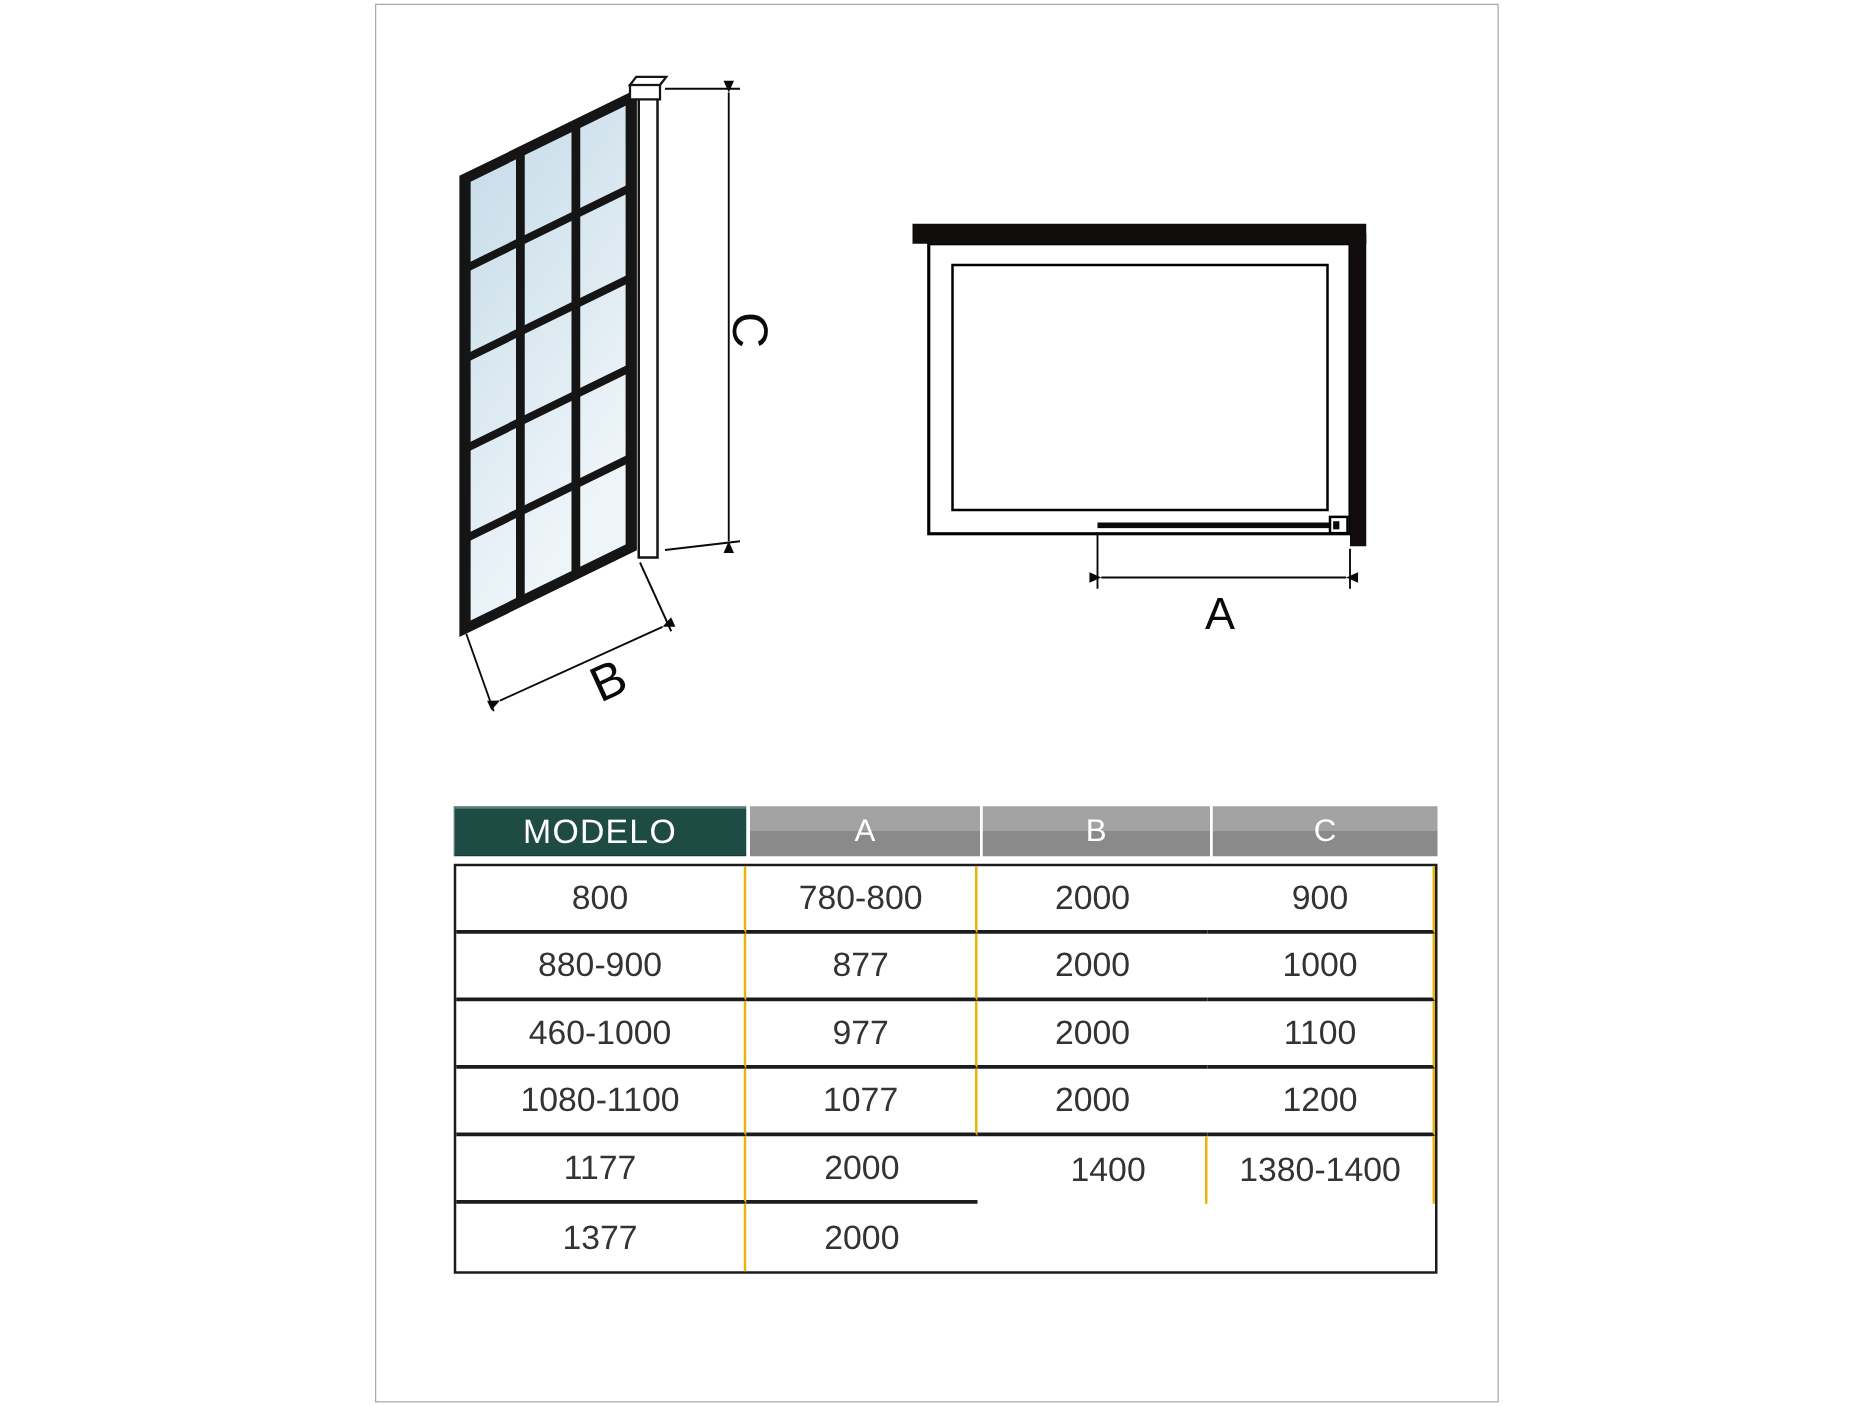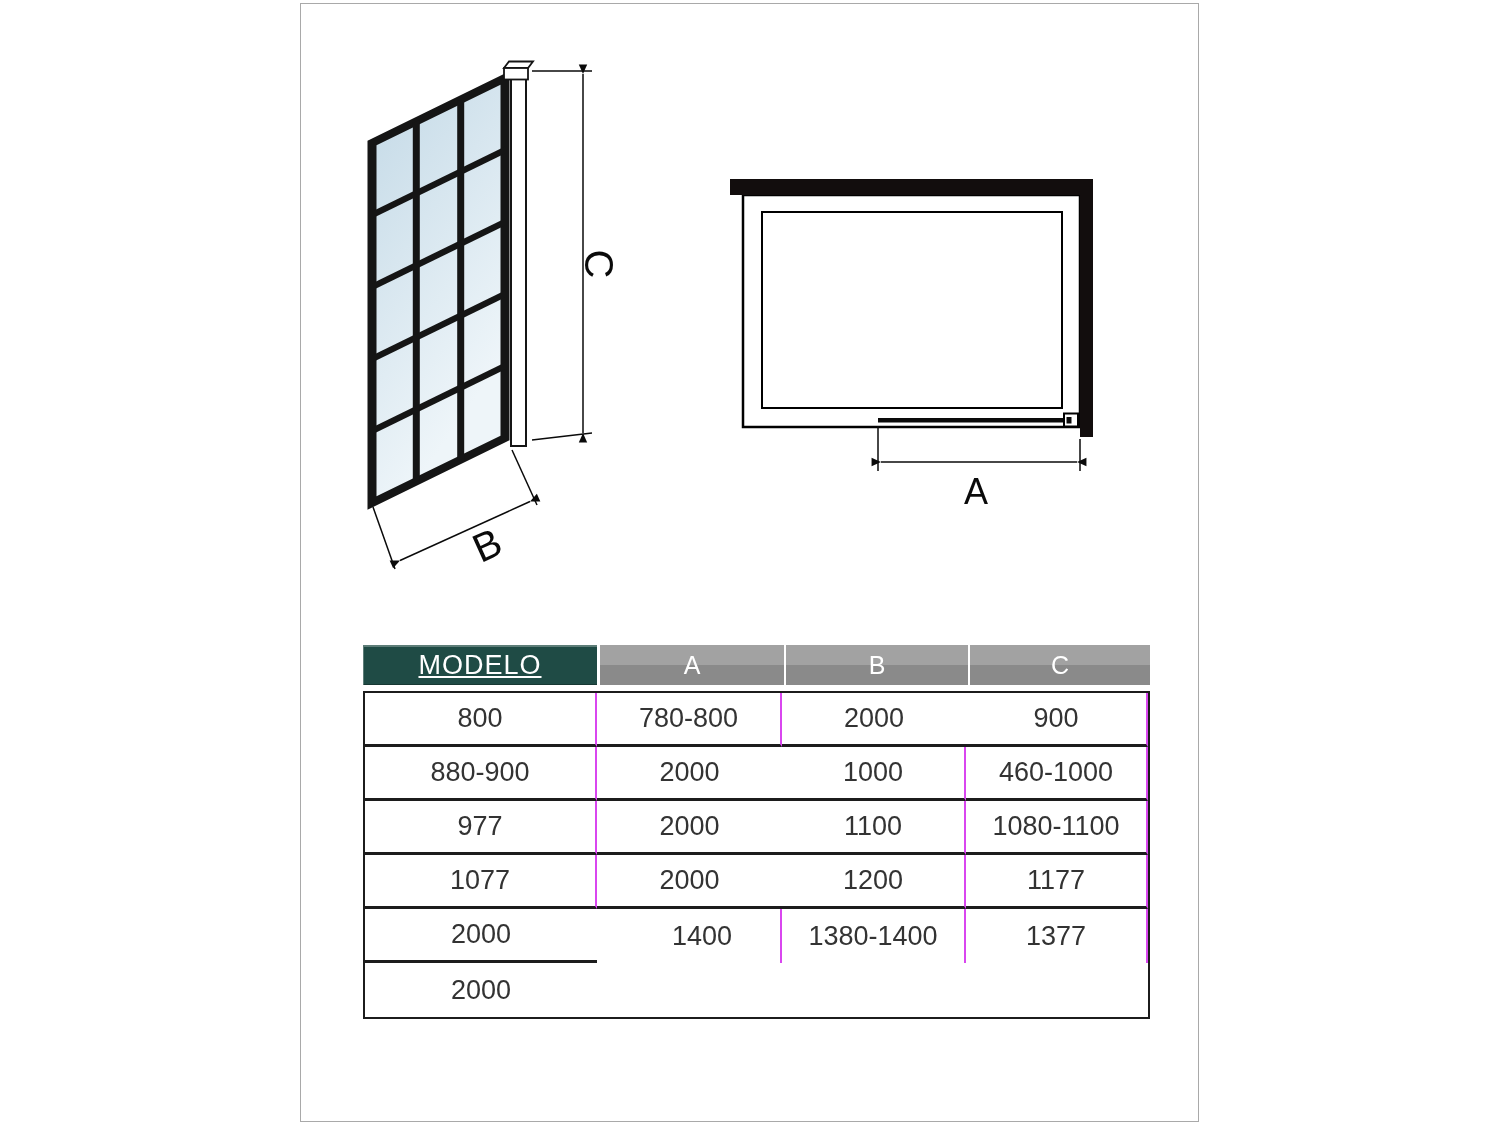--- a/index.html
+++ b/index.html
@@ -17,40 +17,39 @@
   
   .spec-table{position:absolute;left:363px;top:645px;width:787px;}
   .thead{display:flex;height:40px;}
   .th{
     display:flex;align-items:center;justify-content:center;
     color:#ffffff;box-sizing:border-box;
   }
   .th-model{
     width:234px;background:#1f4b45;font-size:27px;letter-spacing:1px;
     box-shadow:inset 1px 2px 0 rgba(255,255,255,.28), inset 0 -1px 0 rgba(0,0,0,.25);
-    text-decoration:underline;
   }
   .th-gray{
     background:linear-gradient(to bottom,#a2a2a2 0%,#a2a2a2 50%,#8a8a8a 50%,#8a8a8a 100%);
     border-left:2px solid #ffffff;font-size:25px;
   }
   .th-a{width:186px;margin-left:1px;}
   .th-b{width:184px;}
   .th-c{width:182px;}
   .tbody{
     margin-top:6px;border:2px solid #1c1c1c;
     display:grid;
     grid-template-columns:232px 185px 184px 182px;
     grid-auto-rows:54px;
     background:#ffffff;
   }
   .td{
     display:flex;align-items:center;justify-content:center;
     font-size:27px;color:#333333;
-    border-right:2px solid #d946ef;border-bottom:3px solid #1c1c1c;
+    border-right:2px solid #eab308;border-bottom:3px solid #1c1c1c;
     box-sizing:border-box;
   }
   .td.last-col{border-right:none;}
 </style>
 </head>
 <body>
 
 <div class="page"></div>
 
 <svg class="diagrams" width="1500" height="645" viewBox="0 0 1500 645">
@@ -125,20 +124,21 @@
     <div class="th th-gray th-b">B</div>
     <div class="th th-gray th-c">C</div>
   </div>
   <div class="tbody">
     <div class="td">800</div>
     <div class="td">780-800</div>
     <div class="td last-col">2000</div>
 
     <div class="td">900</div>
     <div class="td">880-900</div>
+    <div class="td">877</div>
     <div class="td last-col">2000</div>
 
     <div class="td">1000</div>
     <div class="td">460-1000</div>
     <div class="td">977</div>
     <div class="td last-col">2000</div>
 
     <div class="td">1100</div>
     <div class="td">1080-1100</div>
     <div class="td">1077</div>

